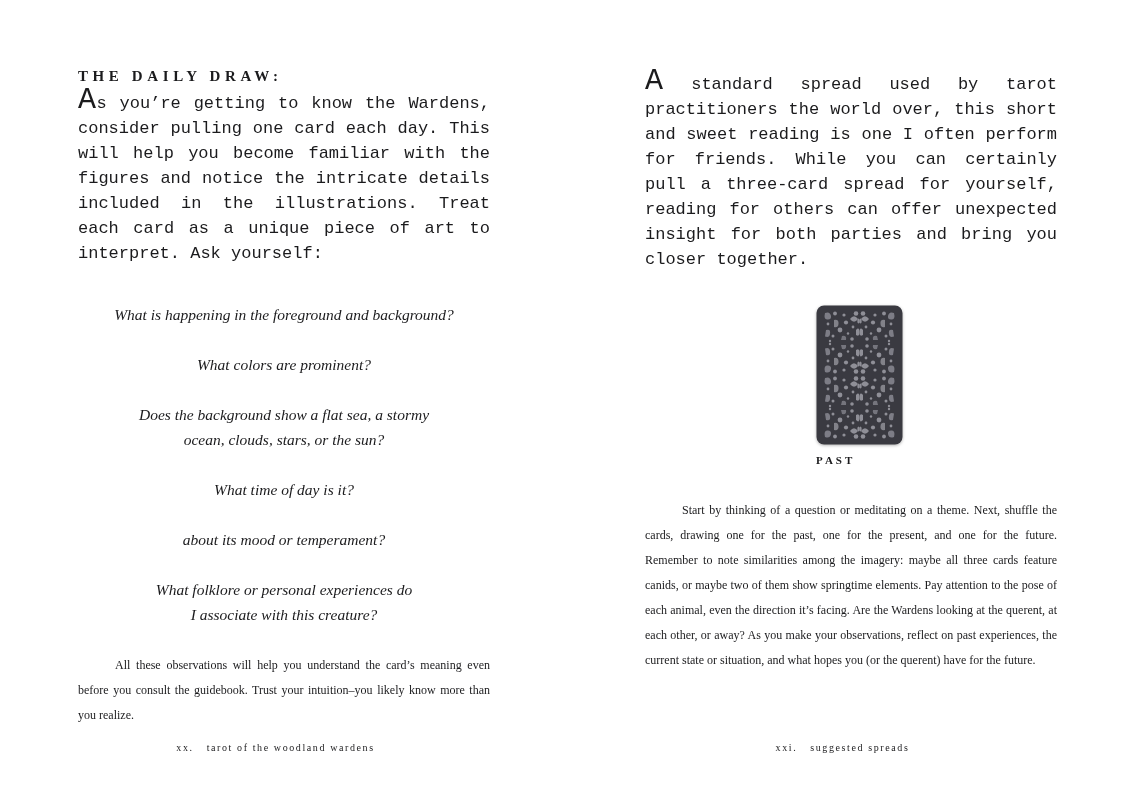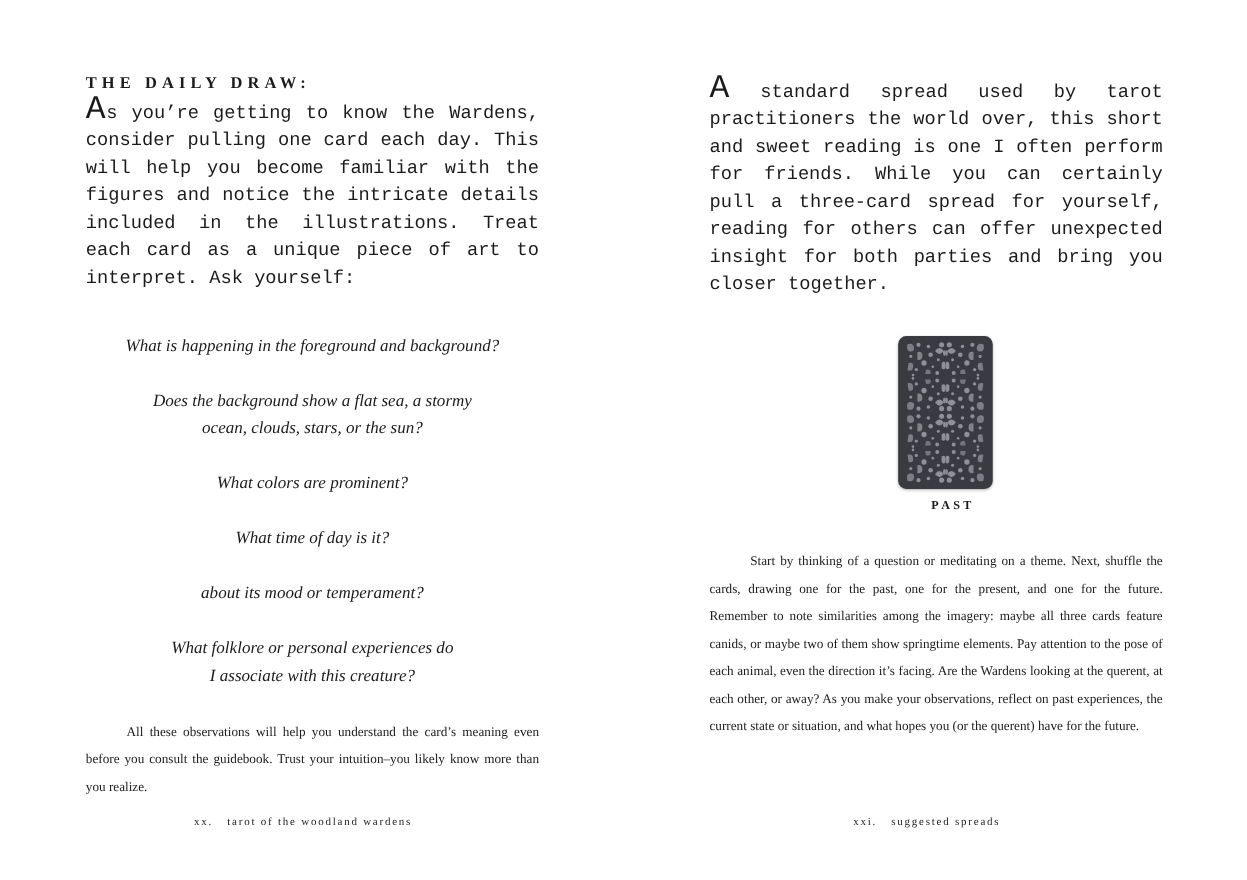--- a/index.html
+++ b/index.html
@@ -54,21 +54,21 @@
     text-align: justify;
     text-indent: 37px;
   }
   .body-par { margin-top: 32px; }
   .cards {
     margin-top: 33px;
     display: flex;
     justify-content: center;
     gap: 16px;
   }
-  .card { width: 70px; text-align: right; }
+  .card { width: 70px; text-align: left; }
   .card svg {
     display: block;
     filter: drop-shadow(0 1px 1.5px rgba(0,0,0,0.30));
   }
   .card-label {
     margin-top: 9px;
     font-size: 11px;
     font-weight: bold;
     letter-spacing: 3px;
     white-space: nowrap;
@@ -130,25 +130,25 @@
 
   <div class="page page-left">
     <h2 class="heading">THE DAILY DRAW:</h2>
     <p class="intro"><span class="initial">A</span><span>s you’re getting to know the Wardens, consider pulling one card each day. This will help you become familiar with the figures and notice the intricate details included in the illustrations. Treat each card as a unique piece of art to interpret. Ask yourself:</span></p>
 
     <div class="questions">
       <div class="question">
         <div>What is happening in the foreground and background?</div>
       </div>
       <div class="question">
+        <div>What colors are prominent?</div>
+      </div>
+      <div class="question">
         <div>Does the background show a flat sea, a stormy</div>
         <div>ocean, clouds, stars, or the sun?</div>
-      </div>
-      <div class="question">
-        <div>What colors are prominent?</div>
       </div>
       <div class="question">
         <div>What time of day is it?</div>
       </div>
       <div class="question">
         <div>about its mood or temperament?</div>
       </div>
       <div class="question">
         <div>What folklore or personal experiences do</div>
         <div>I associate with this creature?</div>

